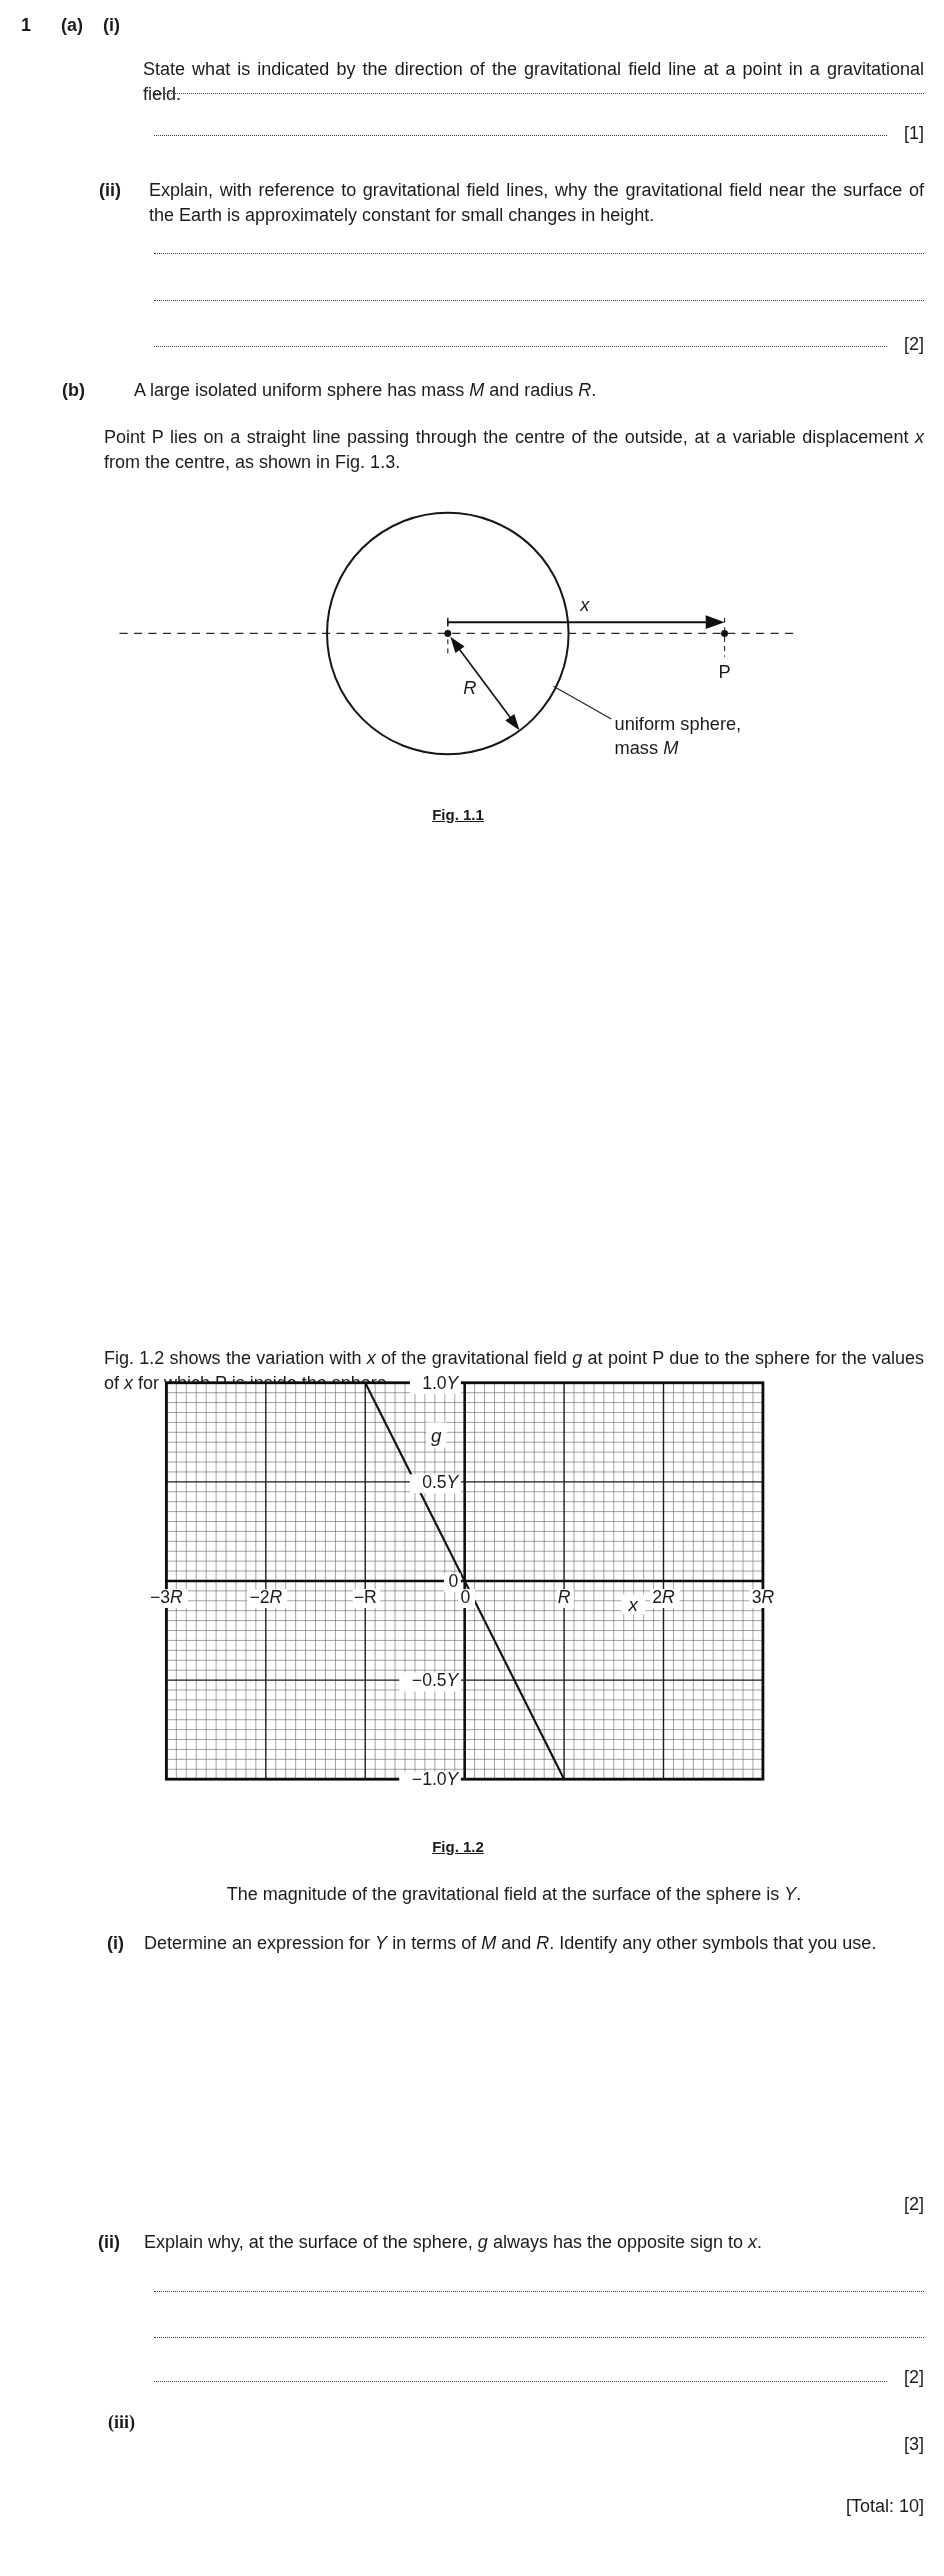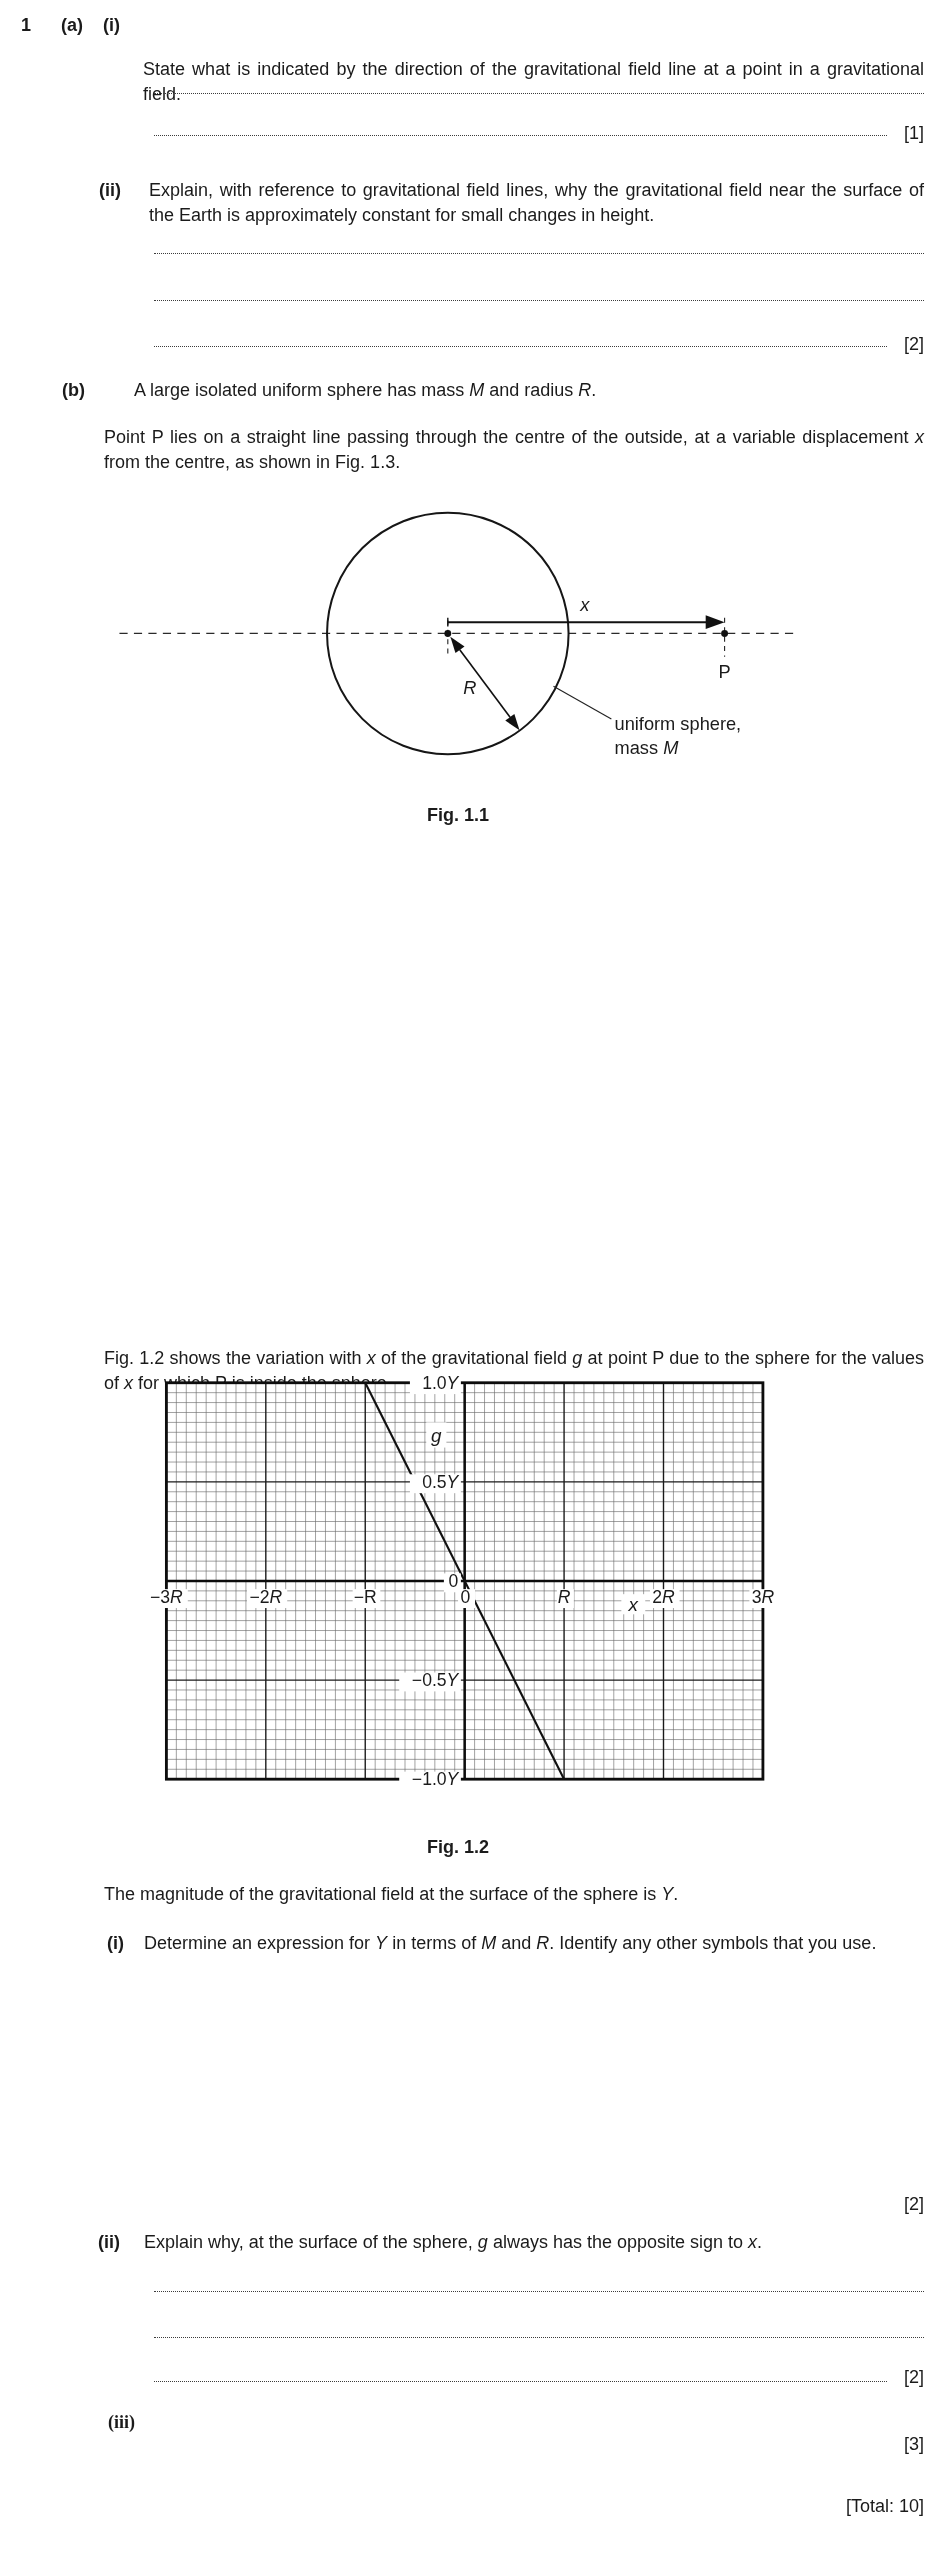--- a/index.html
+++ b/index.html
@@ -5,21 +5,21 @@
   html,body{margin:0;padding:0;background:#ffffff;}
   #page{position:relative;width:944px;height:2576px;background:#fff;
         font-family:"Liberation Sans",sans-serif;color:#1b1b1b;overflow:hidden;}
   .abs{position:absolute;}
   .t{font-size:18px;line-height:25px;}
   .just{text-align:justify;}
   .bold{font-weight:700;}
   .it{font-style:italic;}
   .mark{font-size:18px;line-height:25px;text-align:right;}
   .dots{height:0;border-bottom:1.9px dotted #3c3c3c;}
-  .cap{font-size:18px;line-height:22.7px;font-weight:700;text-align:center;}
+  .cap{font-size:15px;line-height:22.7px;font-weight:700;text-align:center;text-decoration:underline;}
   svg text{font-family:"Liberation Sans",sans-serif;fill:#1b1b1b;}
   .fig-text{font-size:29px;}
 </style>
 </head>
 <body>
 
 <div id="page">
 
   <div class="abs t bold" style="left:21px;top:13.2px;">1</div>
   <div class="abs t bold" style="left:61px;top:13.2px;">(a)</div>
@@ -210,21 +210,21 @@
         <rect x="960.5" y="375" width="47" height="30" fill="#fff"></rect>
         <text x="982" y="397" text-anchor="middle"><tspan>3</tspan><tspan font-style="italic">R</tspan></text>
         <rect x="447" y="110" width="32" height="40" fill="#fff"></rect>
         <text x="463" y="141" text-anchor="middle" font-style="italic" font-size="30">g</text>
         <rect x="757" y="383" width="38" height="32" fill="#fff"></rect>
         <text x="776" y="410" text-anchor="middle" font-style="italic" font-size="30">x</text>
       </g>
     </svg>
   <div class="abs cap" style="left:332px;top:1836px;width:252px;">Fig. 1.2</div>
 
-  <div class="abs t" style="left:104px;top:1882px;width:820px;"><span>The magnitude of the gravitational field at the surface of the sphere is </span><span class="it">Y</span><span>.</span></div>
+  <div class="abs t" style="left:104px;top:1882px;width:820px;text-align:center;"><span>The magnitude of the gravitational field at the surface of the sphere is </span><span class="it">Y</span><span>.</span></div>
 
   <div class="abs t bold" style="left:107px;top:1931px;">(i)</div>
   <div class="abs t just" style="left:144px;top:1931px;width:780px;"><span>Determine an expression for </span><span class="it">Y</span><span> in terms of </span><span class="it">M</span><span> and </span><span class="it">R</span><span>. Identify any other symbols that you use.</span></div>
   <div class="abs mark" style="left:848px;top:2192px;width:76px;">[2]</div>
 
   <div class="abs t bold" style="left:98px;top:2230px;">(ii)</div>
   <div class="abs t" style="left:144px;top:2230px;width:780px;"><span>Explain why, at the surface of the sphere, </span><span class="it">g</span><span> always has the opposite sign to </span><span class="it">x</span><span>.</span></div>
   <div class="abs dots" style="left:154px;top:2291px;width:770px;"></div>
   <div class="abs dots" style="left:154px;top:2337px;width:770px;"></div>
   <div class="abs dots" style="left:154px;top:2381px;width:733px;"></div>

